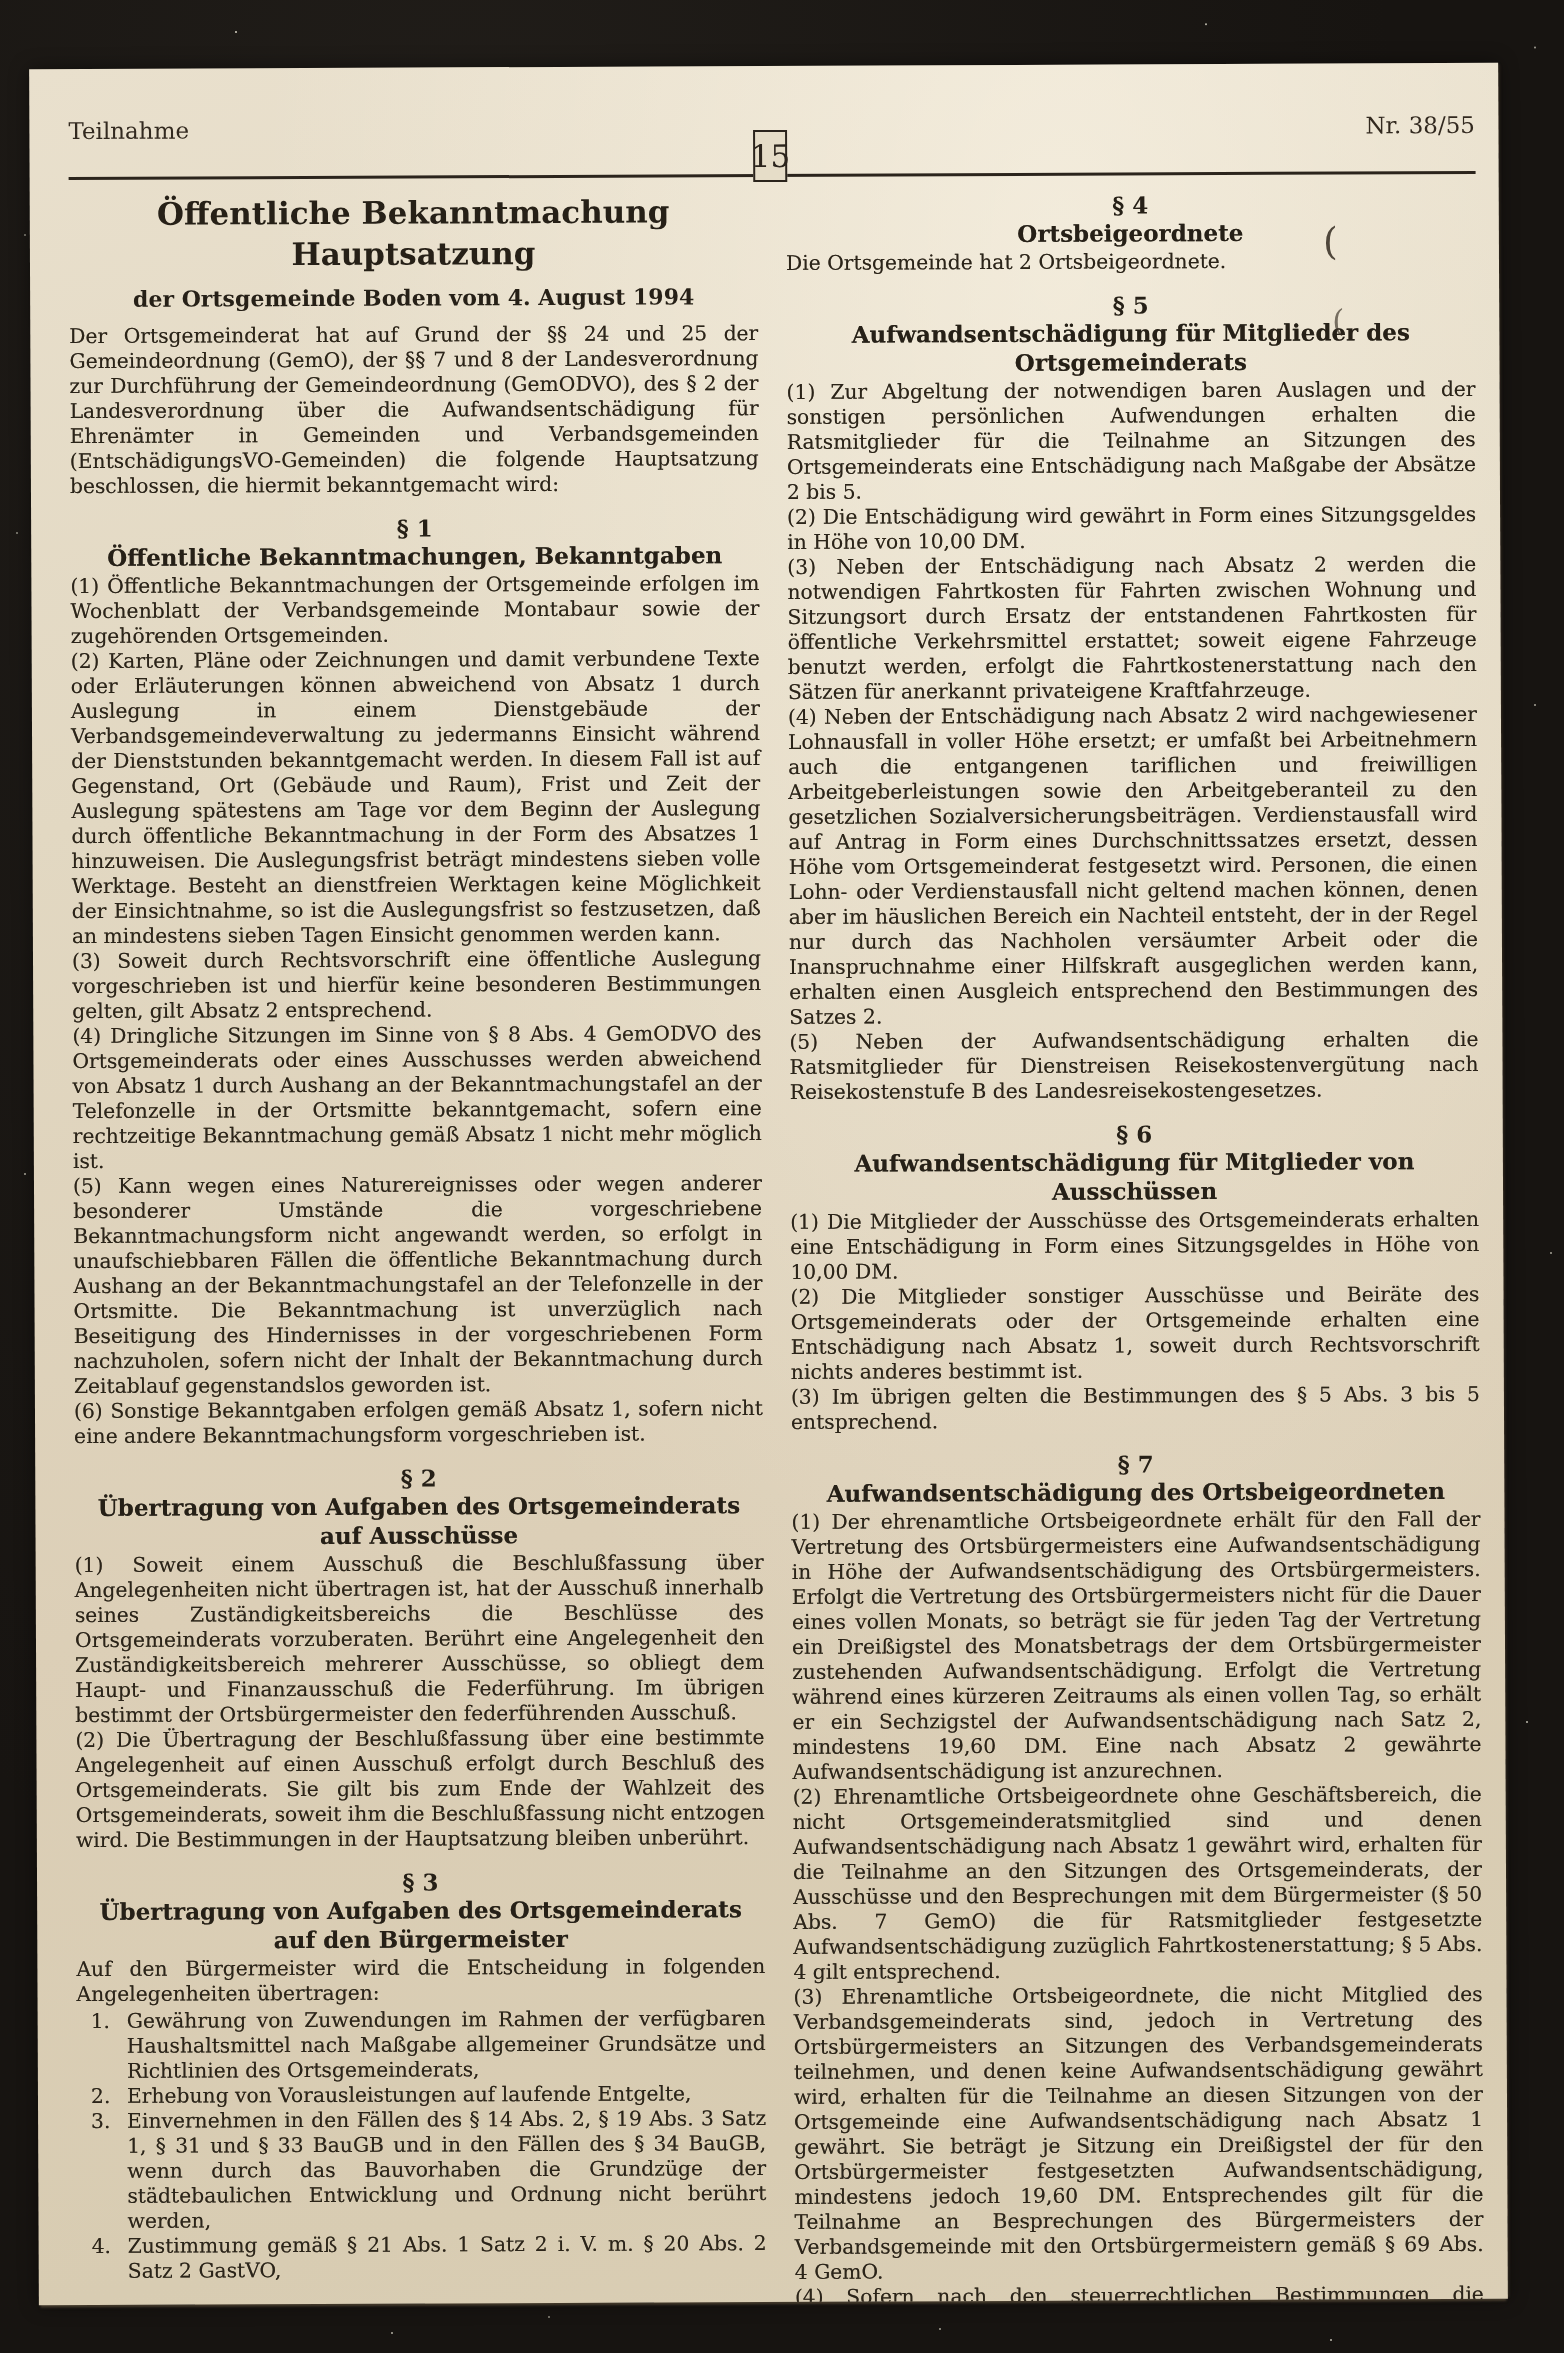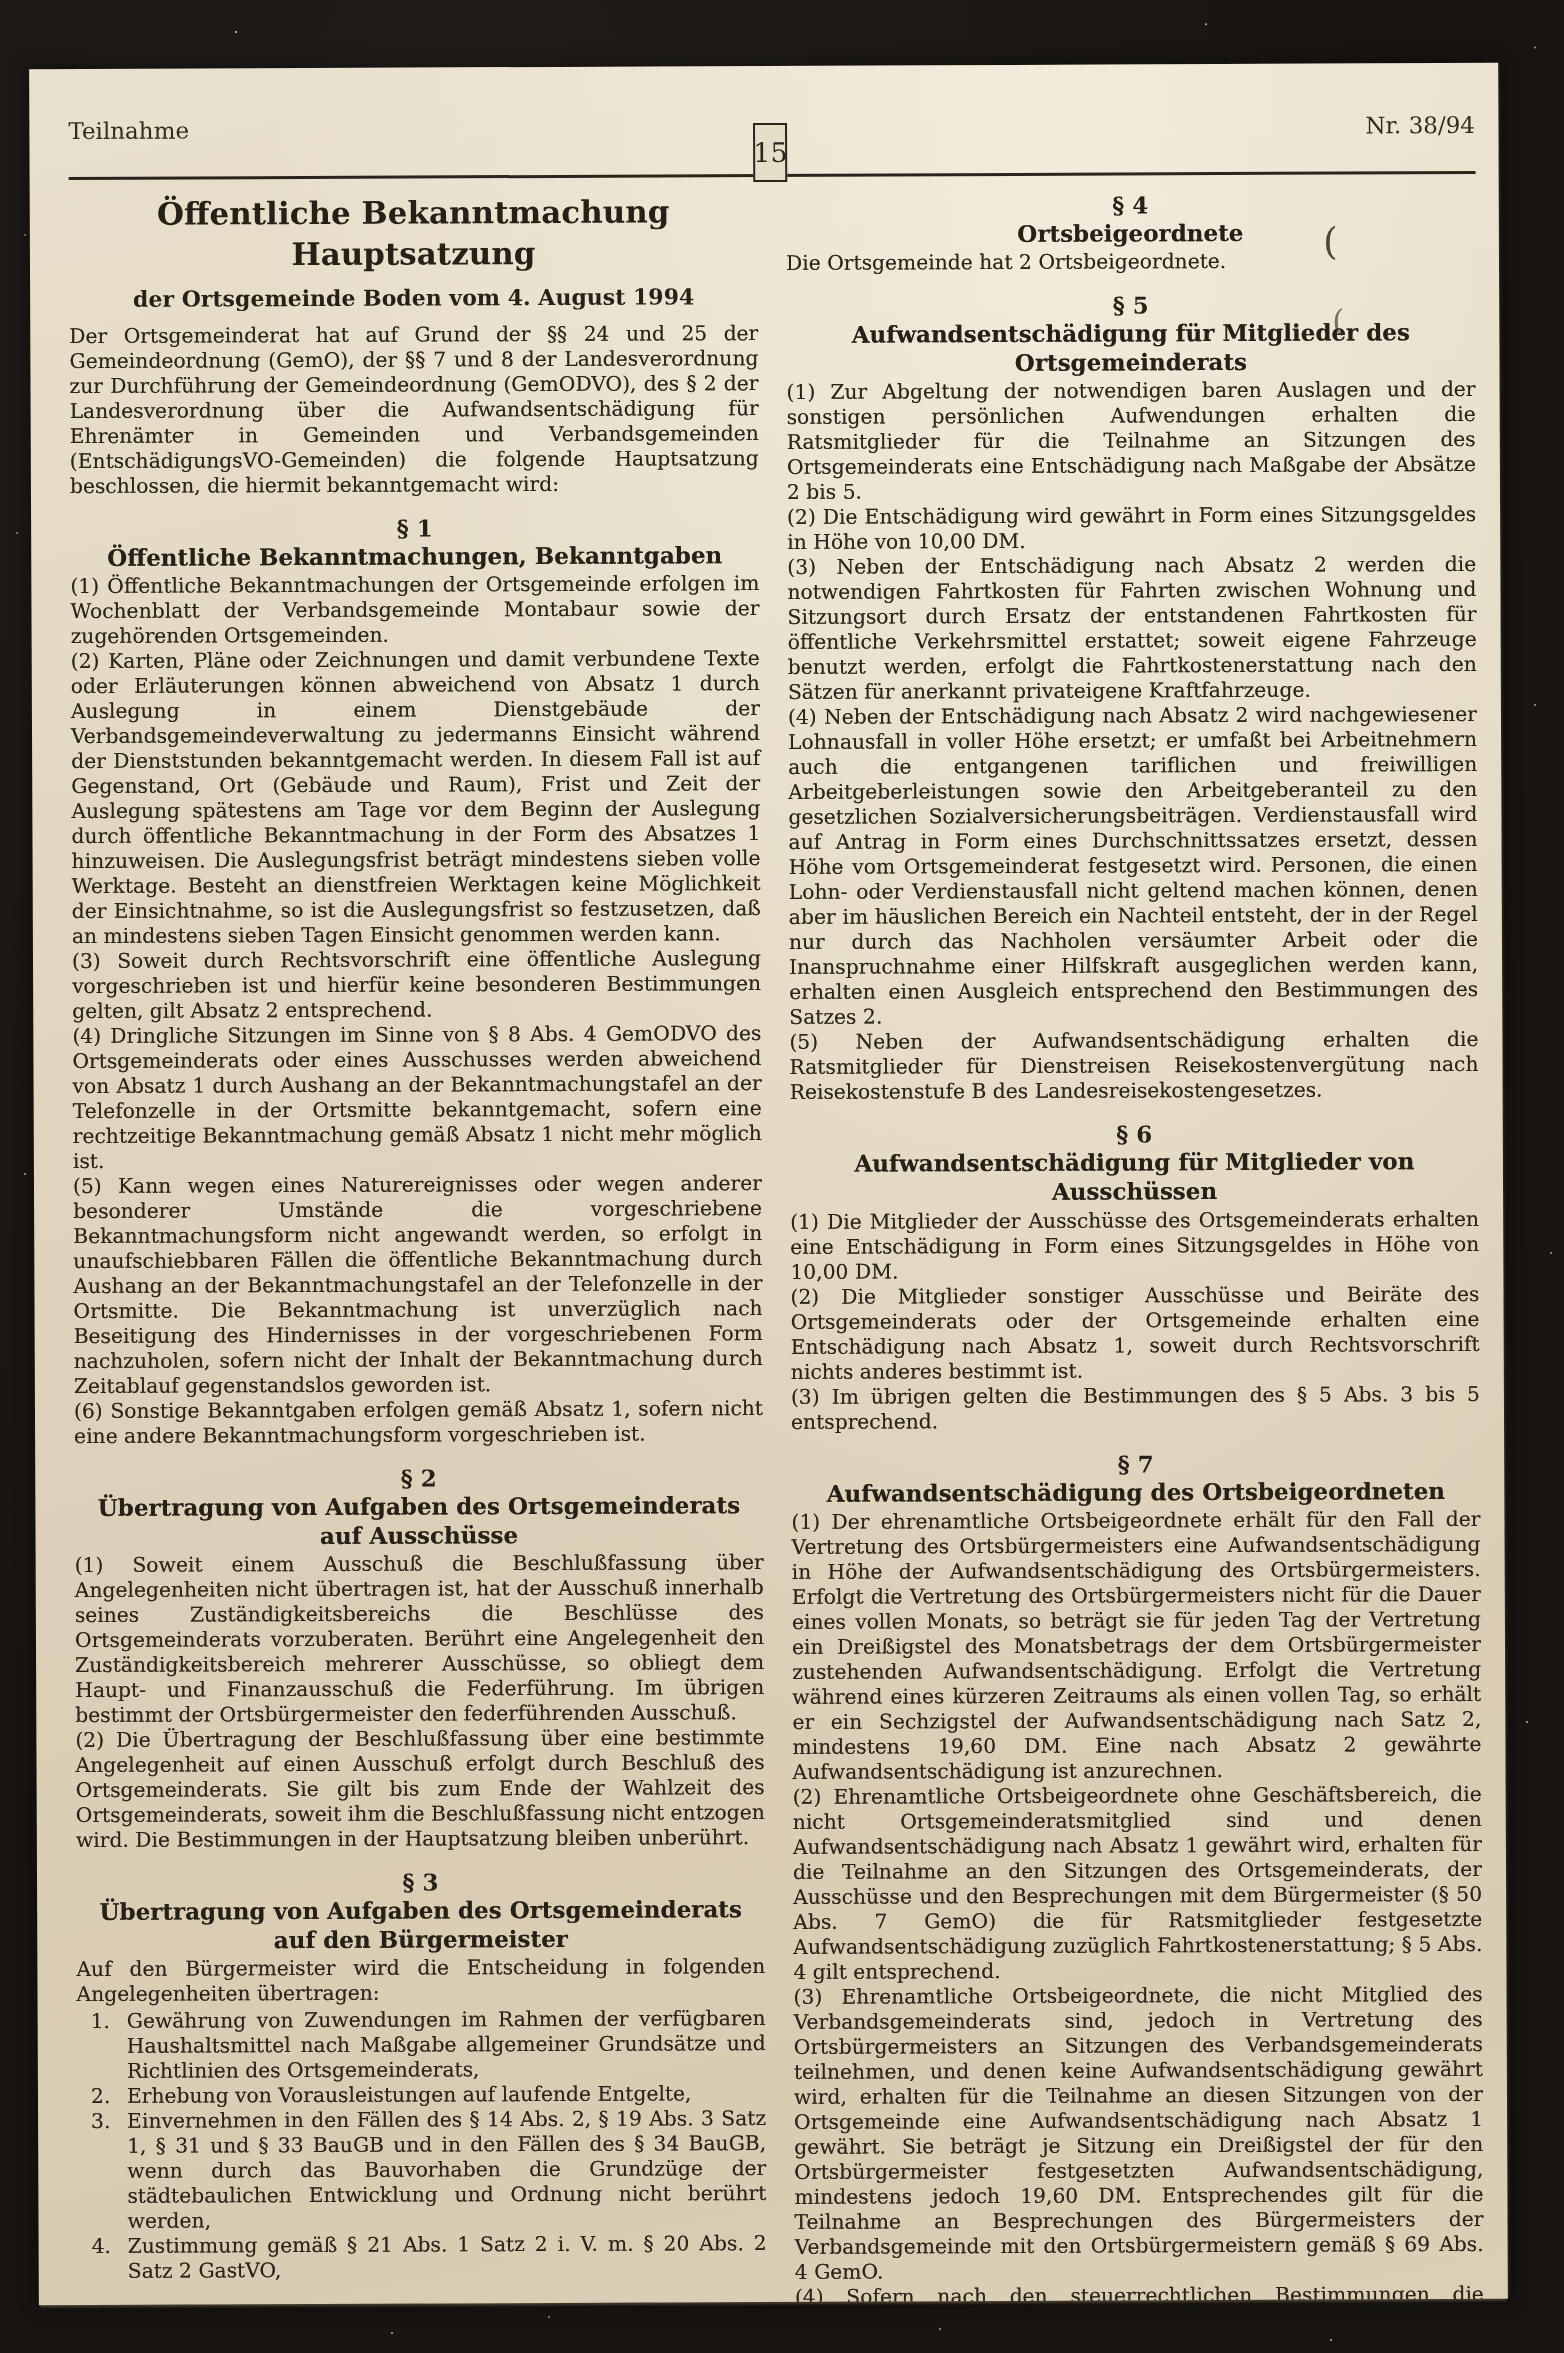--- a/index.html
+++ b/index.html
@@ -72,28 +72,28 @@
     margin-top: 33px;
     height: 3.1px;
     background: #2b241c;
   }
   .page-num-box {
     position: absolute;
     left: 50%;
     transform: translateX(-54%);
     bottom: -4.7px;
     width: 34px;
-    height: 59px;
+    height: 52px;
     background: #e6ddc8;
     border: 2.3px solid #2b241c;
     box-sizing: border-box;
     display: flex;
     align-items: center;
     justify-content: center;
-    font-size: 27px;
+    font-size: 31px;
     color: #2b241c;
   }
   .cols {
     display: flex;
     gap: 28px;
     margin-top: 12.5px;
   }
   .col {
     width: 689px;
     flex: 0 0 689px;
@@ -174,21 +174,21 @@
 </head>
 <body>
 
 <div class="scan-bg"></div>
 <div class="specks"></div>
 
 <div class="paper">
 
   <div class="page-header">
     <span>Teilnahme</span>
-    <span>Nr. 38/94</span>
+    <span>Nr. 38/55</span>
   </div>
 
   <div class="rule">
     <div class="page-num-box">
       <span>15</span>
     </div>
   </div>
 
   <div class="cols">
 

